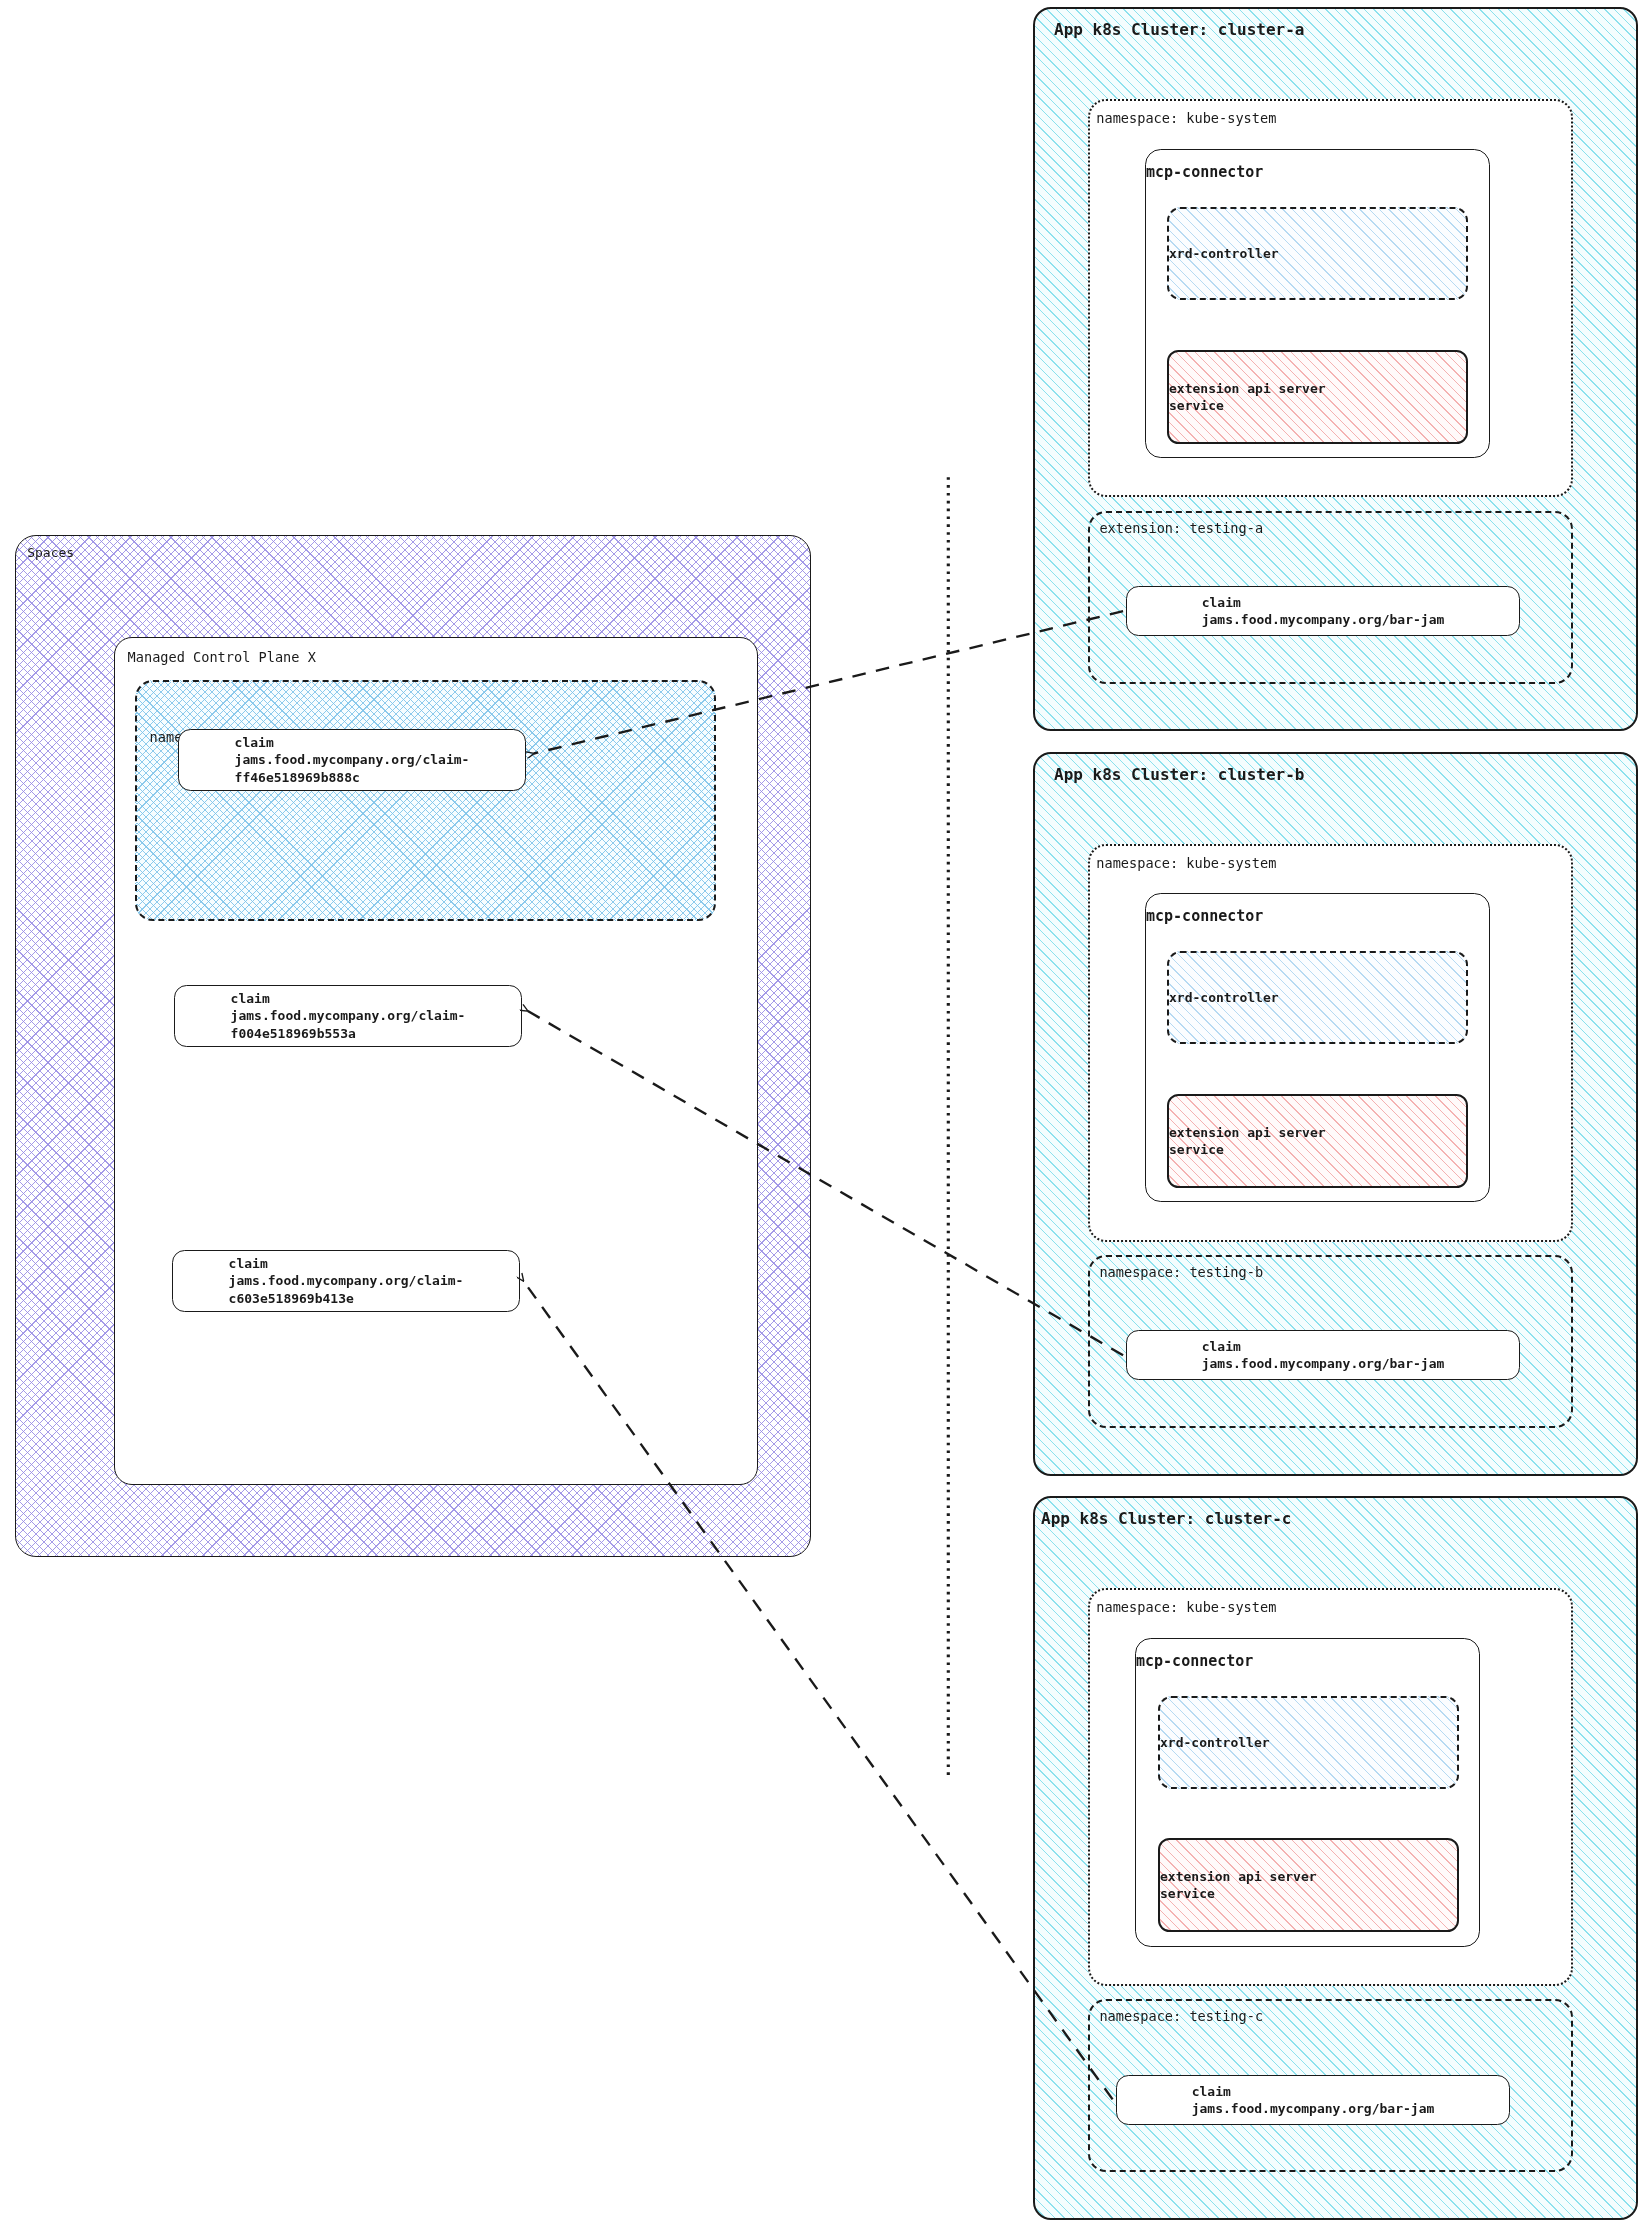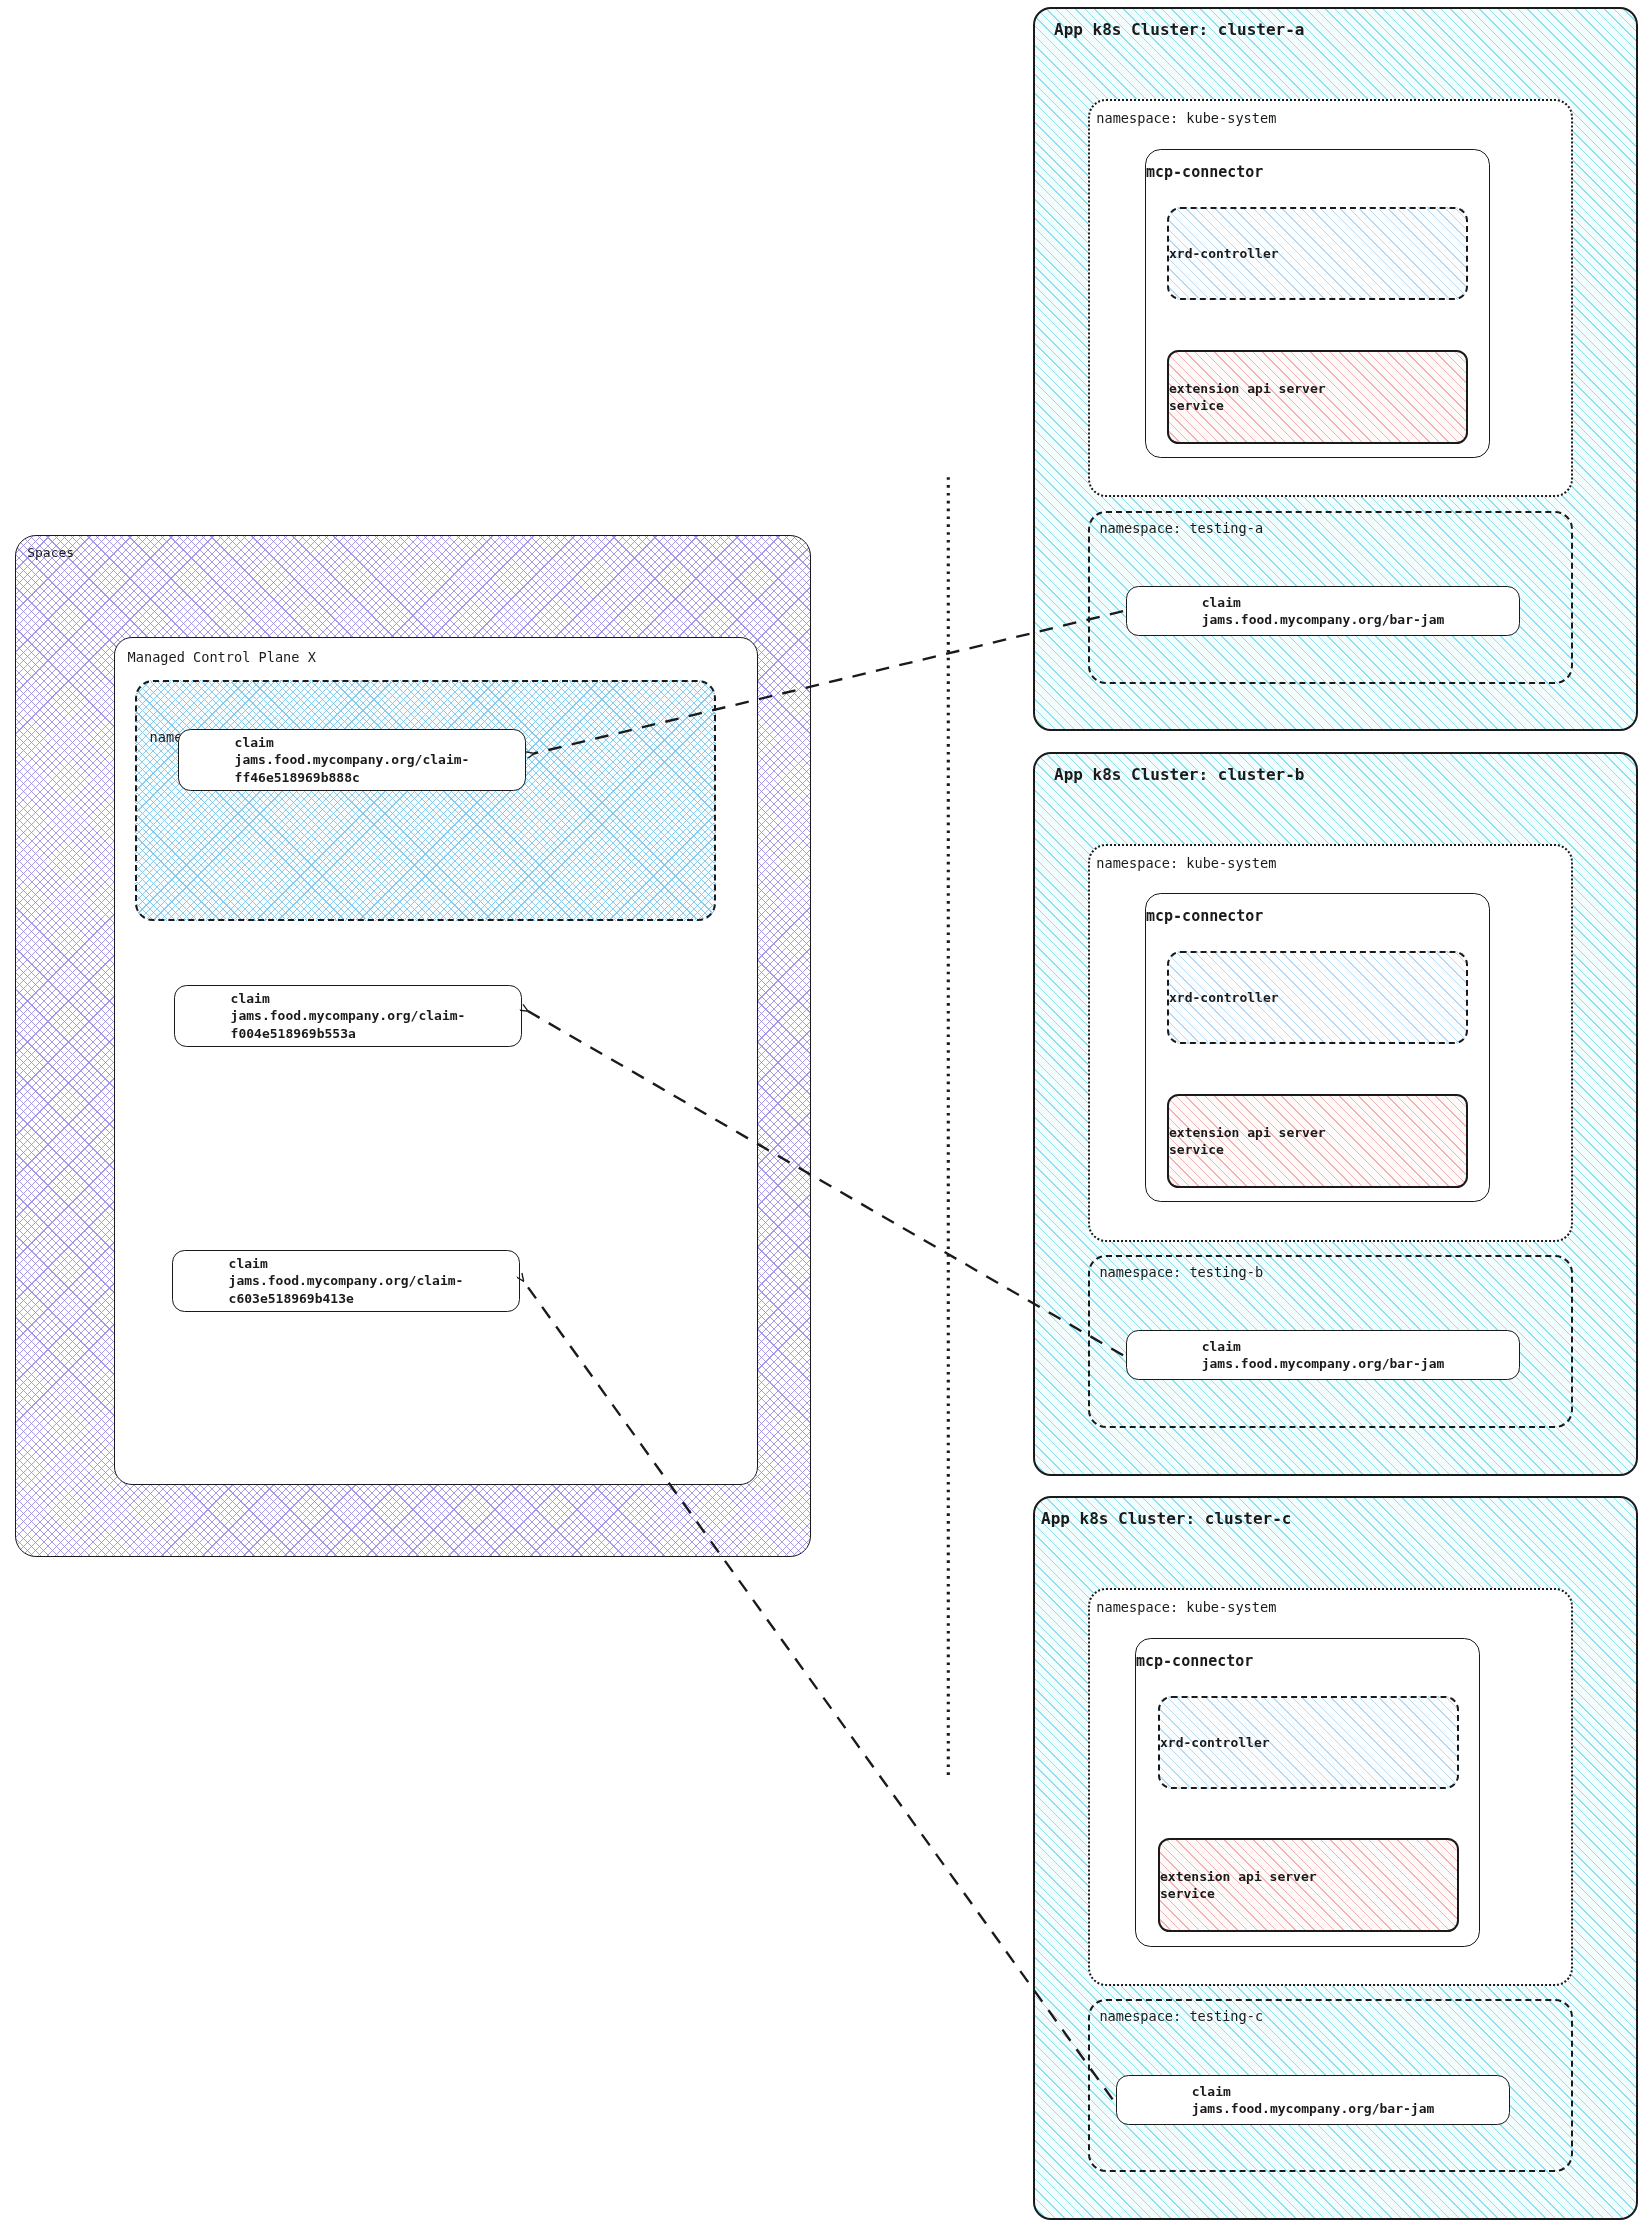--- a/index.html
+++ b/index.html
@@ -162,21 +162,21 @@
     <div class="lbl-center t-mid" style="top:11.5px;">mcp-connector</div>
   </div>
   <div class="box xrd" style="left:1167px; top:207px; width:301px; height:93px;">
     <div class="lbl-center t-claim" style="top:36px;">xrd-controller</div>
   </div>
   <div class="box extapi" style="left:1167px; top:330px; width:301px; height:94px;">
     <div class="lbl-center t-claim" style="top:28px; white-space:pre-line;">extension api server
 service</div>
   </div>
   <div class="box ns-dashed-plain" style="left:1088px; top:511px; width:485px; height:173px;">
-    <div class="title t-ns" style="left:9.4px; top:7.3px;">namespace: testing-a</div>
+    <div class="title t-ns" style="left:9.4px; top:7.3px;">extension: testing-a</div>
   </div>
   <div class="box claim" style="left:1126px; top:586px; width:394px; height:50px;">
     <div class="lbl-center t-claim"><span>claim</span><br><span>jams.food.mycompany.org/bar-jam</span></div>
   </div>
 
   <div class="box k8s-cluster" style="left:1033px; top:752px; width:605px; height:724px;">
     <div class="title t-big" style="left:19px; top:10.5px;">App k8s Cluster: cluster-b</div>
   </div>
   <div class="box ns-dotted" style="left:1088px; top:844px; width:485px; height:398px;">
     <div class="title t-ns" style="left:6.3px; top:9.4px;">namespace: kube-system</div>

